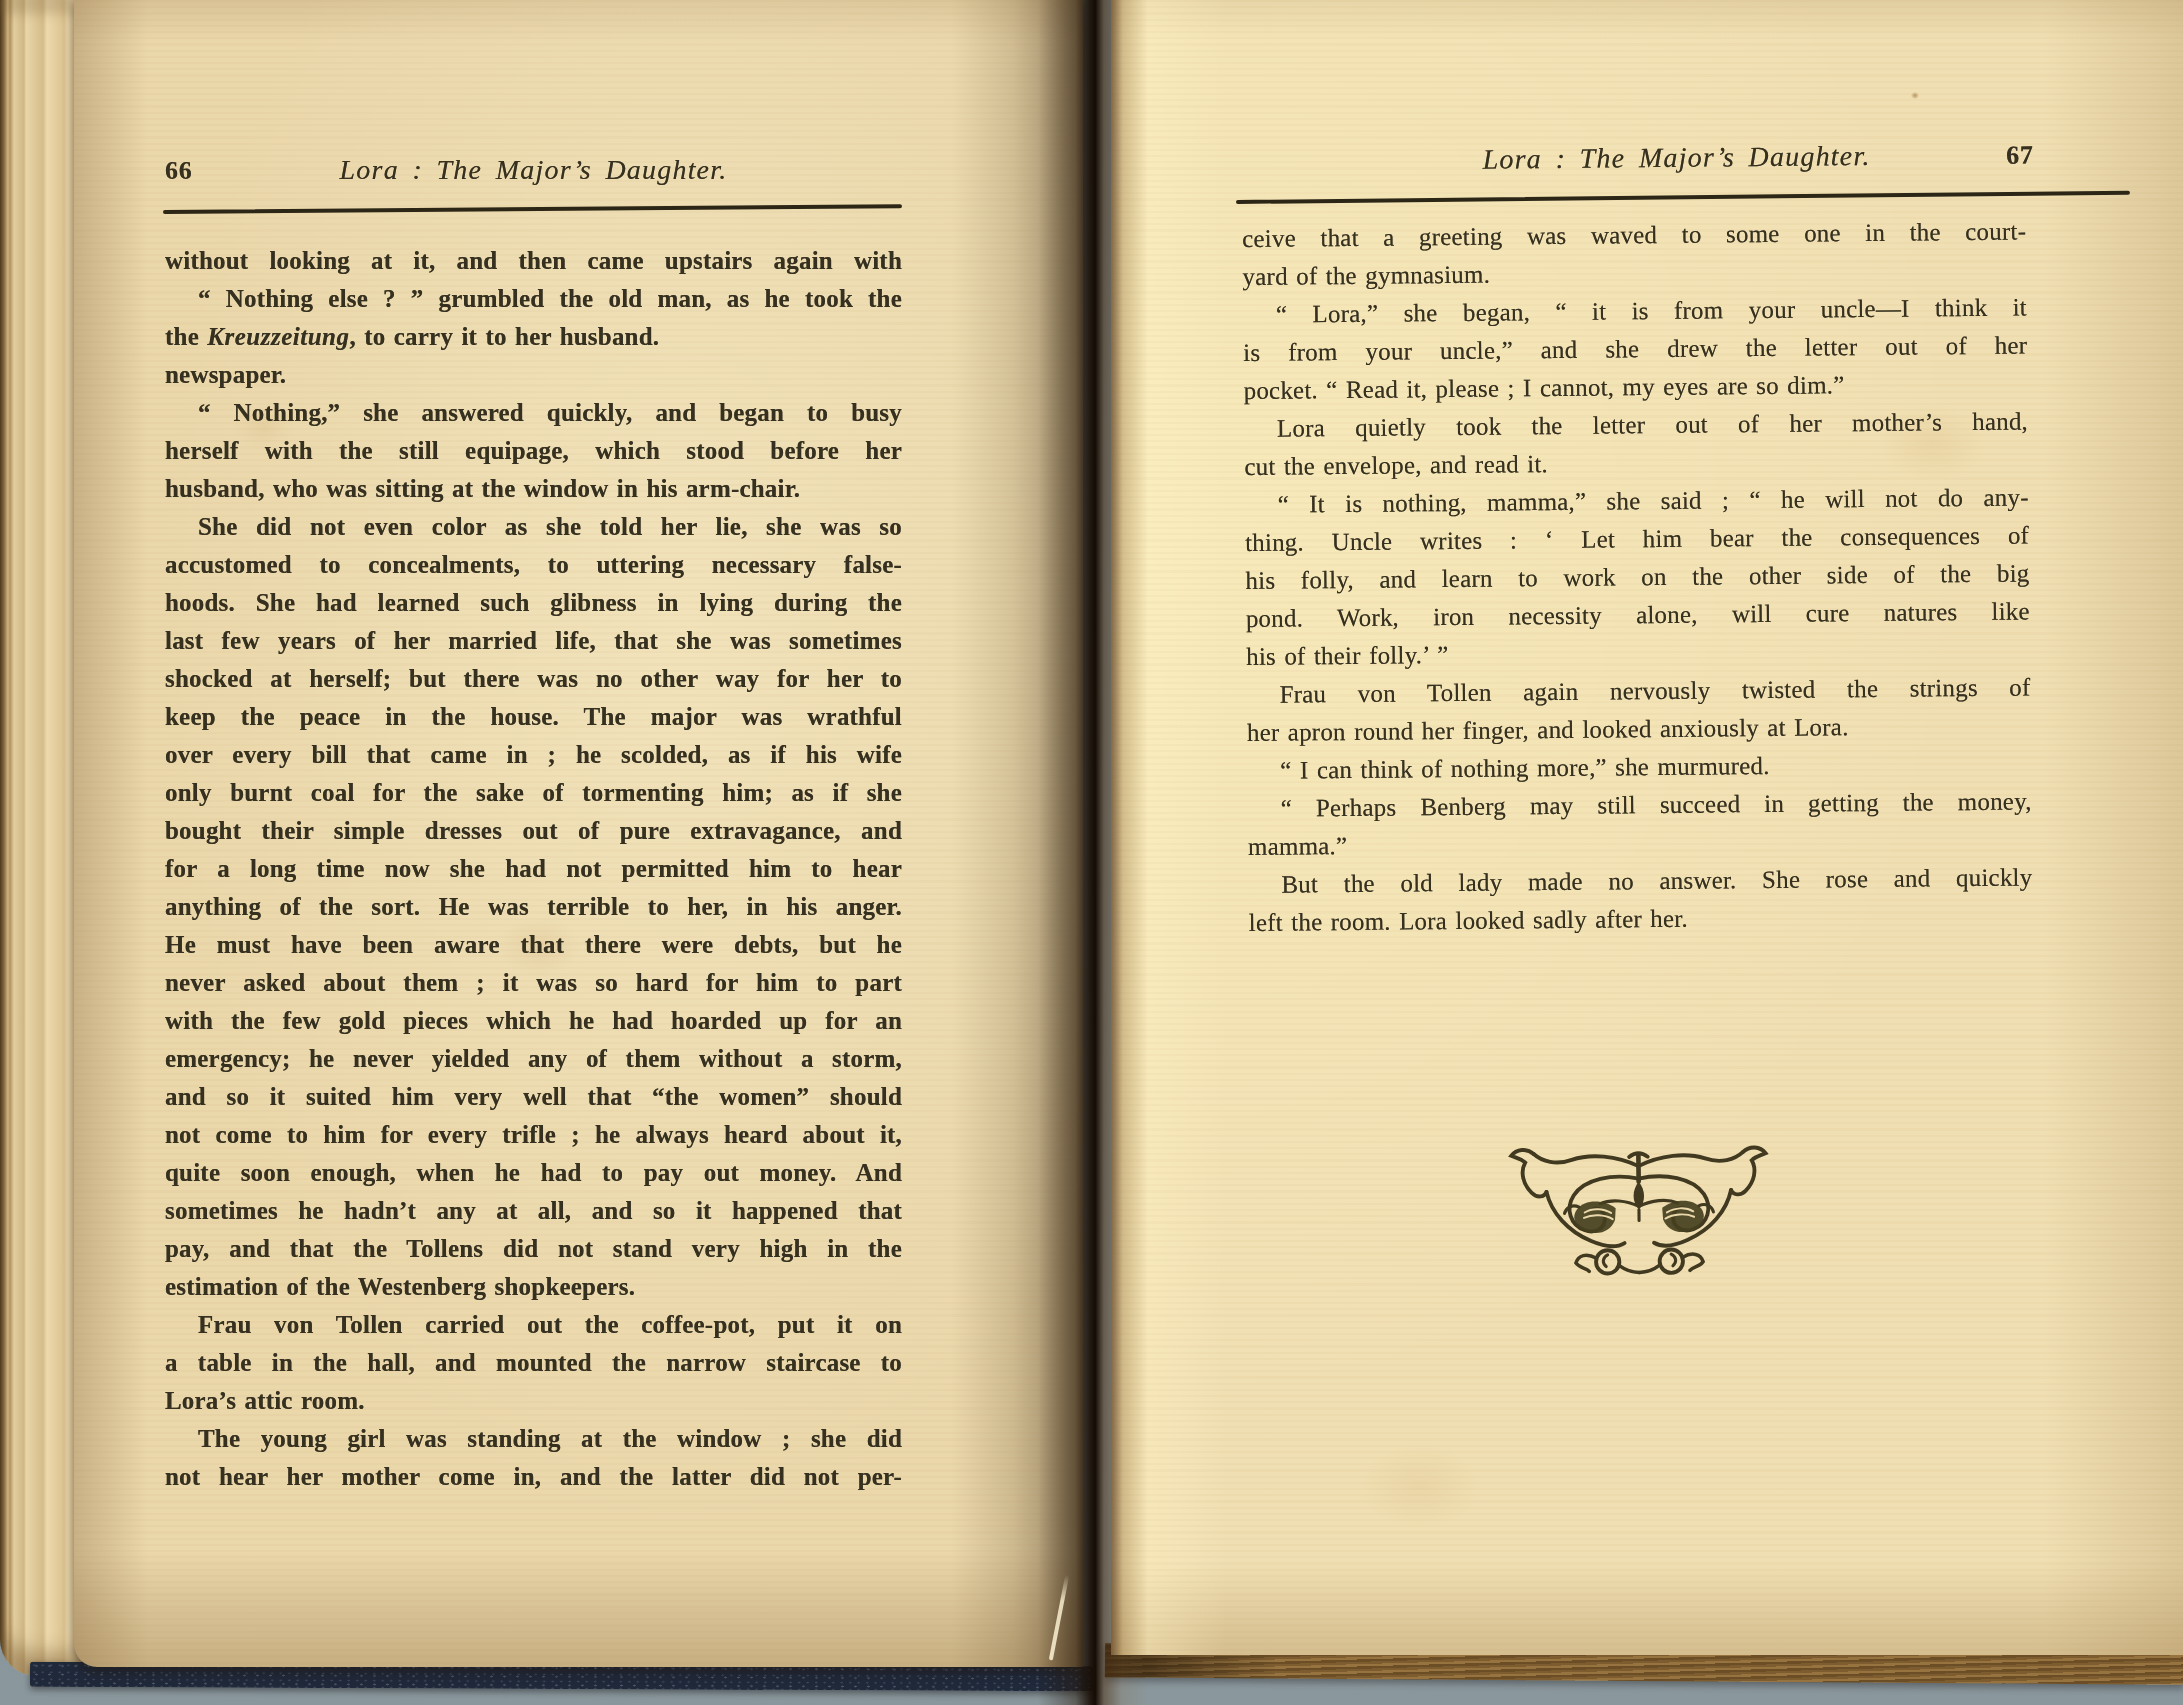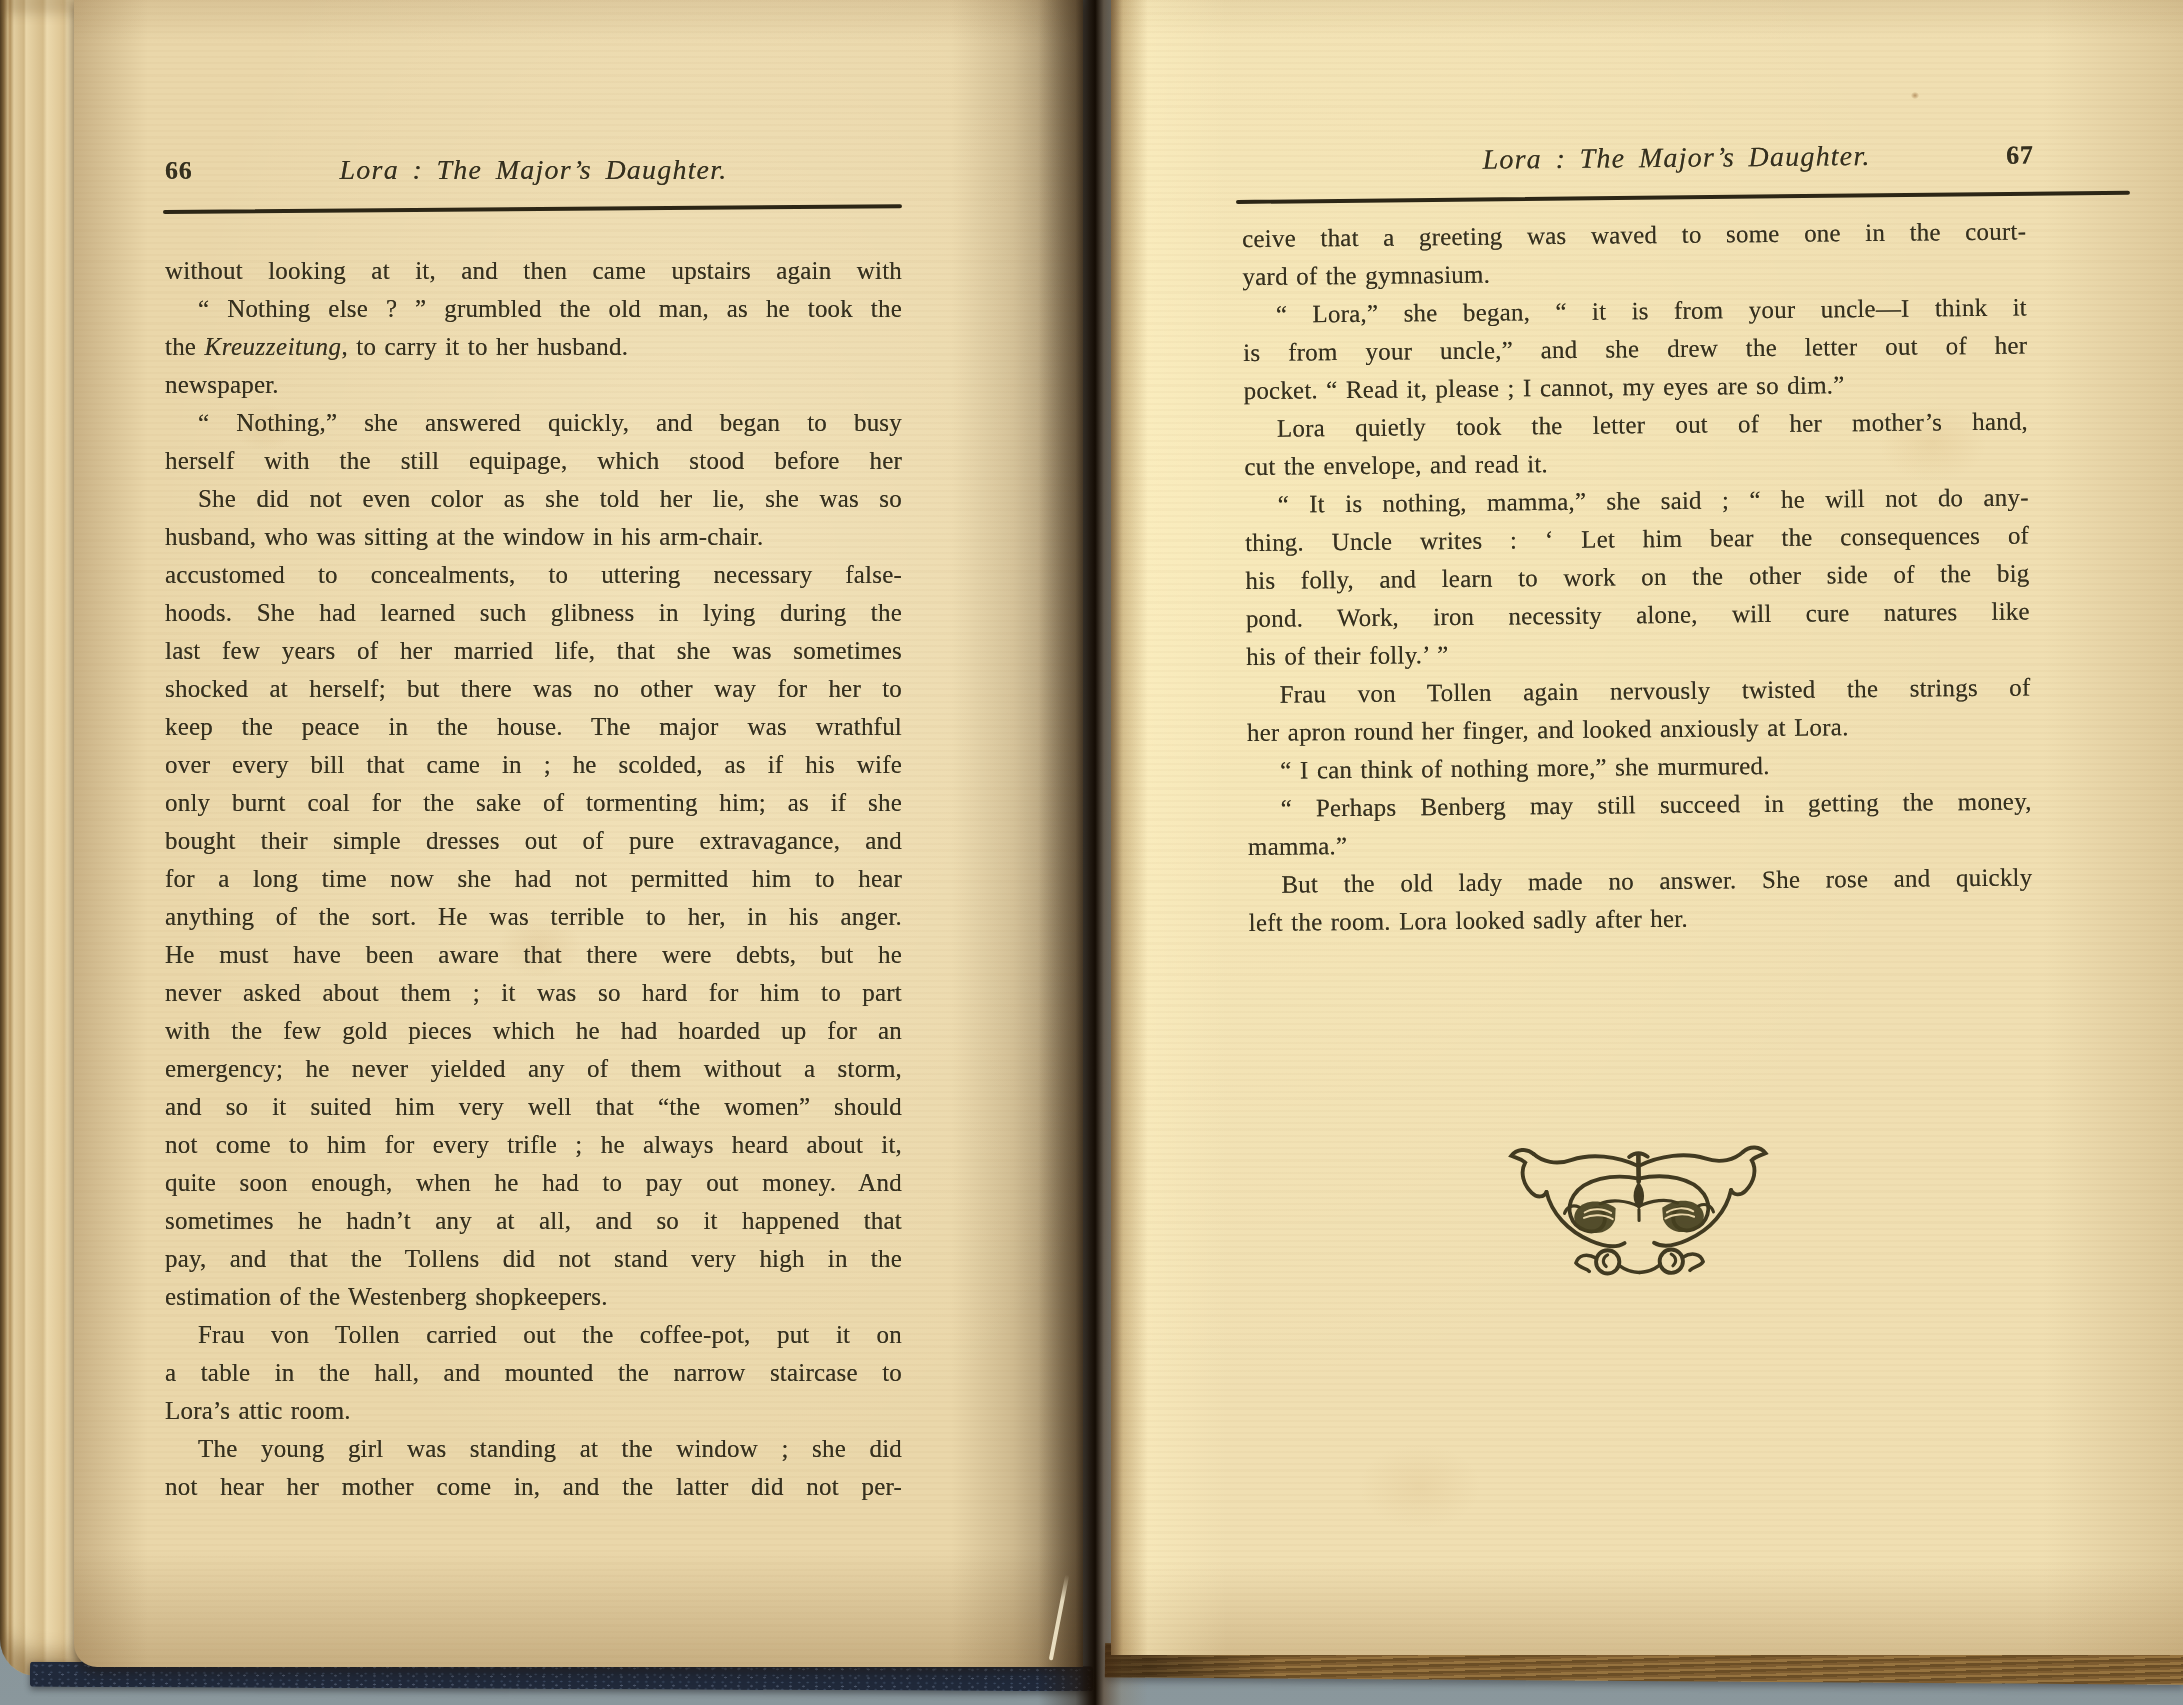--- a/index.html
+++ b/index.html
@@ -100,21 +100,21 @@
   .header-rule{position:absolute;height:3.9px;background:#2c2616;border-radius:2.3px;z-index:7;}
 
   .body-block{font-size:25px;line-height:38px;letter-spacing:0.2px;word-spacing:1.9px;}
   .tline{text-align:justify;text-align-last:justify;white-space:normal;}
   .tline.end{text-align-last:left;}
   .tline.ind{text-indent:33px;}
   .tline em{font-style:italic;letter-spacing:0.5px;}
 
   .left-header{left:165px;top:154px;width:737px;}
   .left-rule{left:163px;top:210px;width:739px;transform:rotate(-.45deg);transform-origin:left center;}
-  .left-body{left:165px;top:252px;width:737px;}
+  .left-body{left:165px;top:242px;width:737px;font-weight:bold;}
 
   .right-header{left:1242px;top:146px;width:869px;transform:rotate(-.55deg);transform-origin:left top;}
   .right-header .pg-num{left:741px;margin-left:23px;}
   .right-rule{left:1236px;top:200px;width:894px;transform:rotate(-.6deg);transform-origin:left center;}
   .right-body{left:1242px;top:220px;width:784px;transform:rotate(-.55deg);transform-origin:left top;}
 
   
   .ornament{position:absolute;left:1507px;top:1132px;z-index:7;transform:rotate(-.6deg);}
 
   
@@ -152,22 +152,22 @@
   </div>
   <div class="header-rule left-rule"></div>
 
   <div class="txt body-block left-body">
       <div class="tline"><span>without looking at it, and then came upstairs again with</span></div>
       <div class="tline ind"><span>“ Nothing else ? ” grumbled the old man, as he took the</span></div>
       <div class="tline end"><span>the </span><em>Kreuzzeitung</em><span>, to carry it to her husband.</span></div>
       <div class="tline end"><span>newspaper.</span></div>
       <div class="tline ind"><span>“ Nothing,” she answered quickly, and began to busy</span></div>
       <div class="tline"><span>herself with the still equipage, which stood before her</span></div>
+      <div class="tline end"><span>husband, who was sitting at the window in his arm-chair.</span></div>
       <div class="tline ind"><span>She did not even color as she told her lie, she was so</span></div>
-      <div class="tline end"><span>husband, who was sitting at the window in his arm-chair.</span></div>
       <div class="tline"><span>accustomed to concealments, to uttering necessary false-</span></div>
       <div class="tline"><span>hoods.  She had learned such glibness in lying during the</span></div>
       <div class="tline"><span>last few years of her married life, that she was sometimes</span></div>
       <div class="tline"><span>shocked at herself; but there was no other way for her to</span></div>
       <div class="tline"><span>keep the peace in the house.  The major was wrathful</span></div>
       <div class="tline"><span>over every bill that came in ; he scolded, as if his wife</span></div>
       <div class="tline"><span>only burnt coal for the sake of tormenting him; as if she</span></div>
       <div class="tline"><span>bought their simple dresses out of pure extravagance, and</span></div>
       <div class="tline"><span>for a long time now she had not permitted him to hear</span></div>
       <div class="tline"><span>anything of the sort.  He was terrible to her, in his anger.</span></div>

